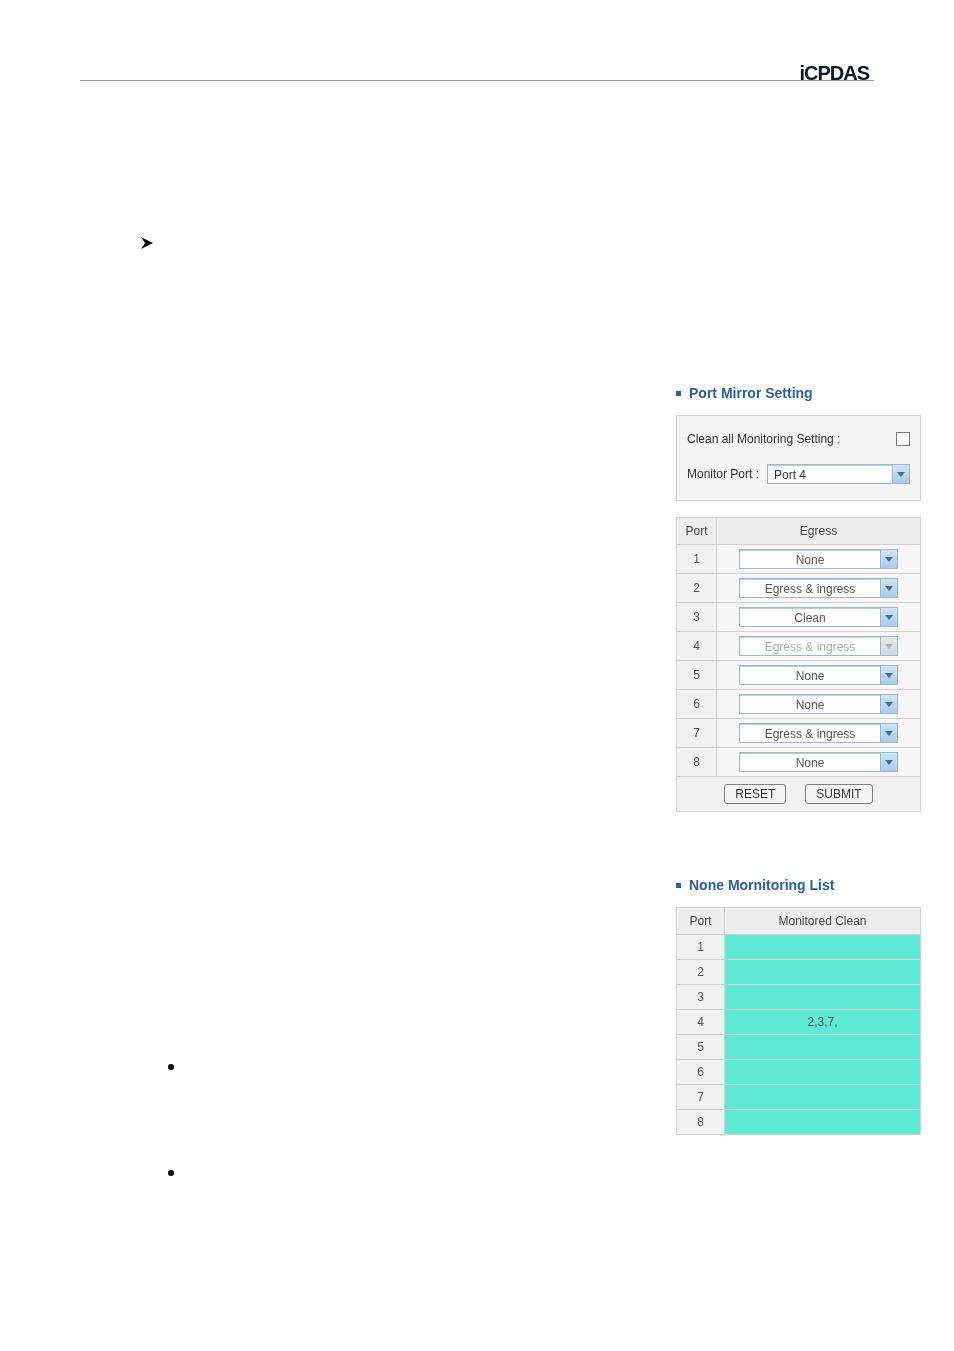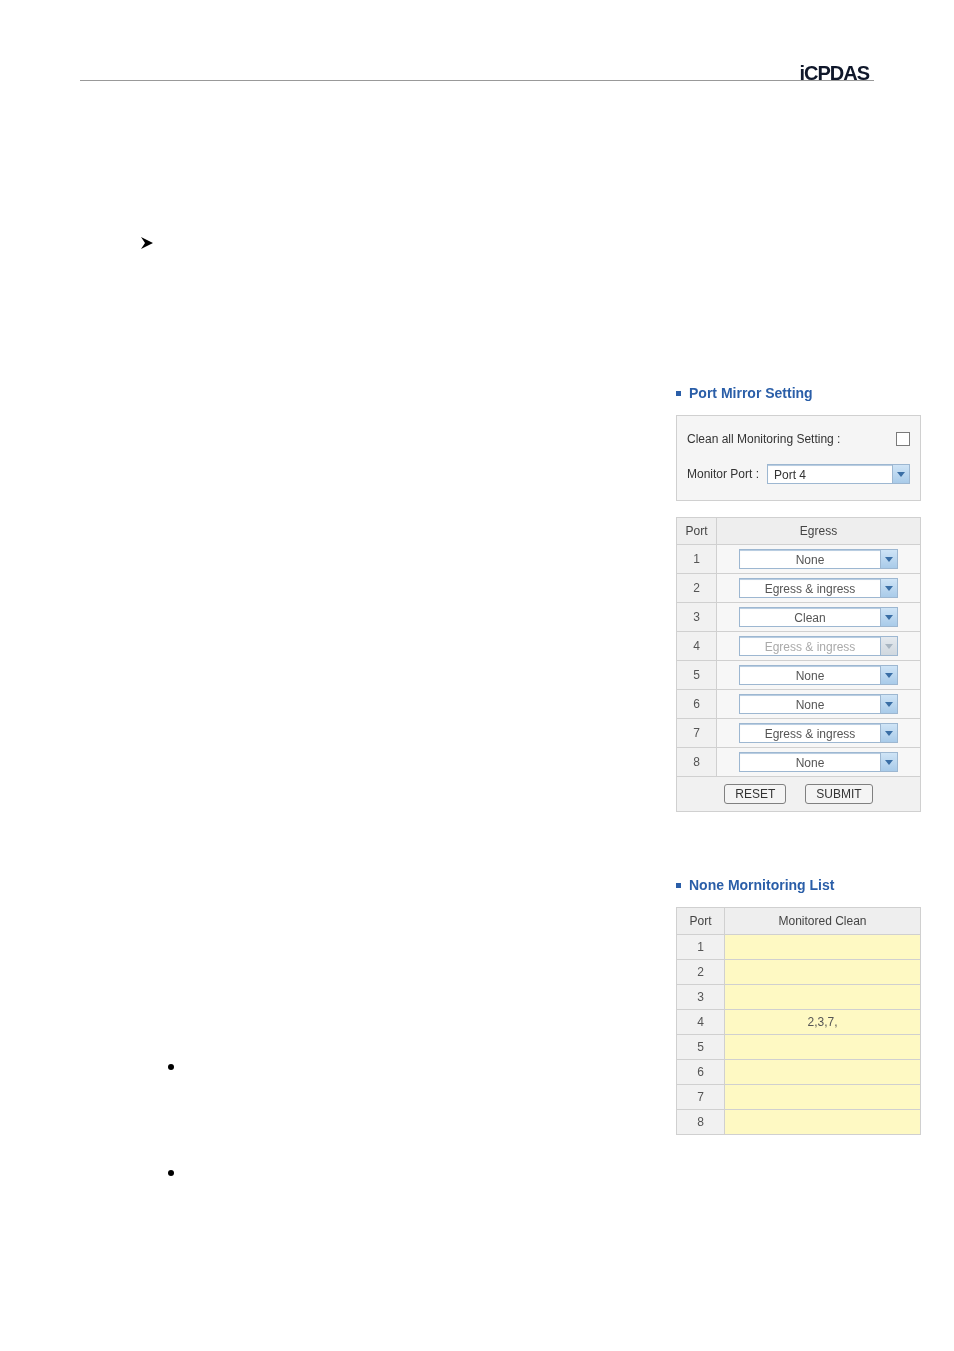--- a/index.html
+++ b/index.html
@@ -177,21 +177,21 @@
     table.mon-table th {
       background: #eeeeee;
       font-weight: normal;
       font-size: 12px;
       padding: 6px 4px;
       border: 1px solid #d0d0d0;
       text-align: center;
       color: #444;
     }
     table.mon-table td {
-      background: #fef9c3;
+      background: #5eead4;
       font-size: 12px;
       padding: 5px 4px;
       border: 1px solid #d0d0d0;
       text-align: center;
       color: #555;
     }
     table.mon-table td.num-cell {
       width: 48px;
       background: #f1f1f1;
     }

